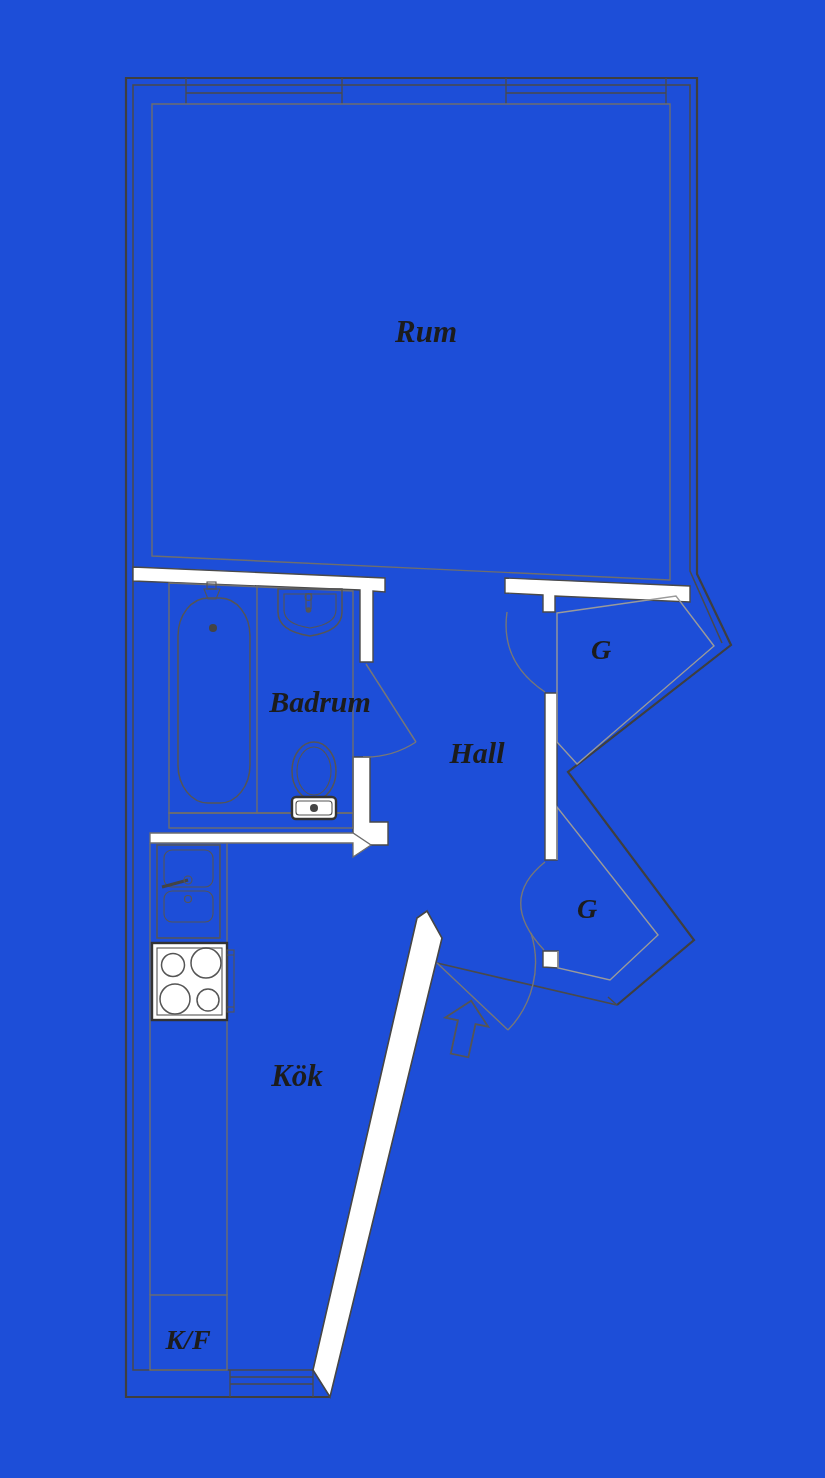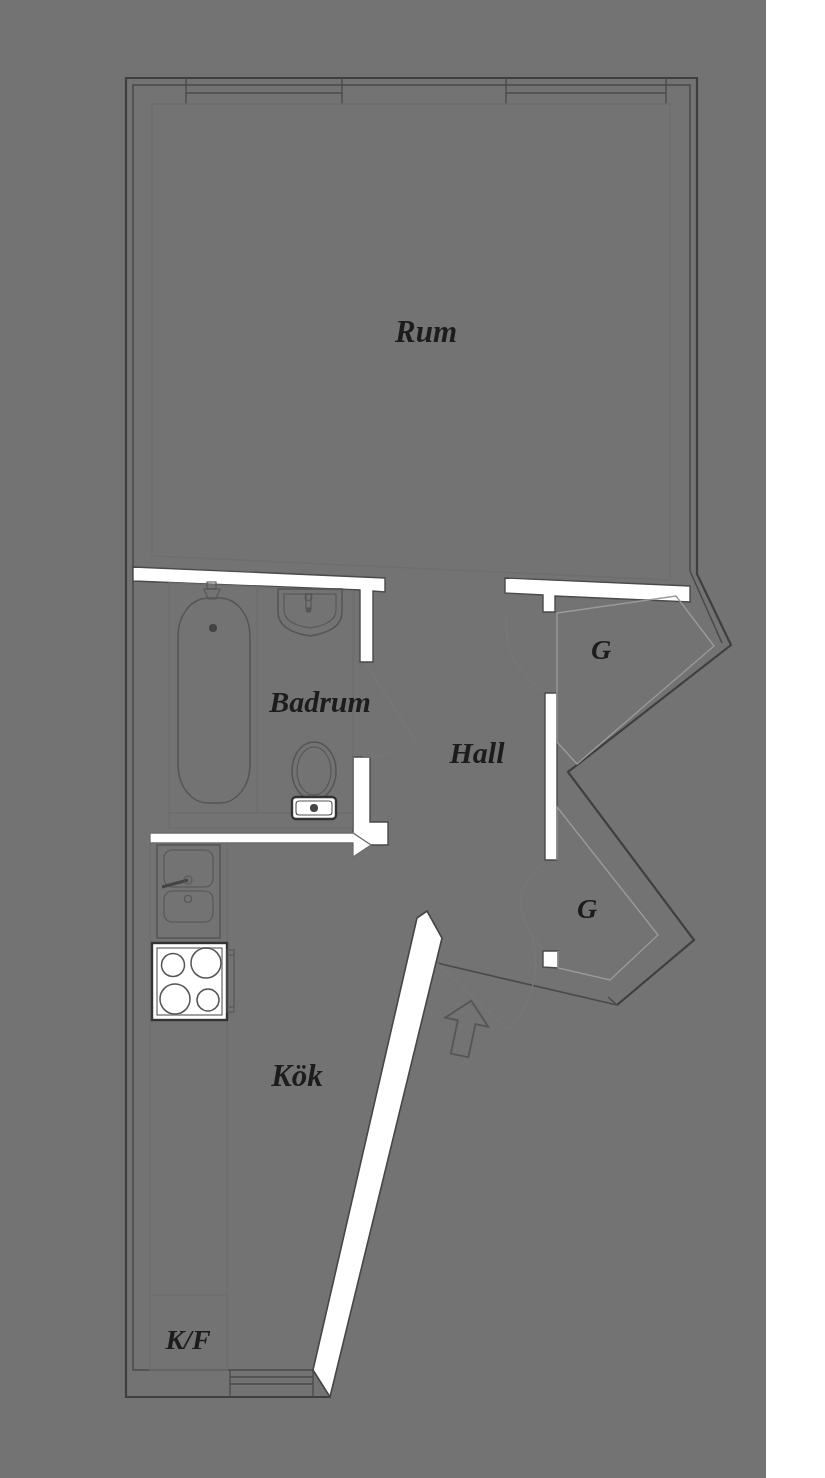--- a/index.html
+++ b/index.html
@@ -1,16 +1,16 @@
 <!DOCTYPE html>
 <html><head>
 <meta charset="utf-8">
 <style>
   html,body{margin:0;padding:0;background:#ffffff;}
-  .stage{width:766px;height:1478px;background:#737373;position:relative;overflow:hidden;text-decoration:underline;}
+  .stage{width:825px;height:1478px;background:#1d4ed8;position:relative;overflow:hidden;text-decoration:underline;}
   svg{display:block;}
   .lbl{
     font-family:"Liberation Serif","DejaVu Serif",serif;
     font-style:italic;
     font-weight:700;
     fill:#1c1c1c;
     text-anchor:middle;
   }
   .wall-outer{stroke:#3f3f3f;stroke-width:2.2;fill:none;stroke-linejoin:miter;}
   .wall-inner{stroke:#4a4a4a;stroke-width:1.5;fill:none;}

